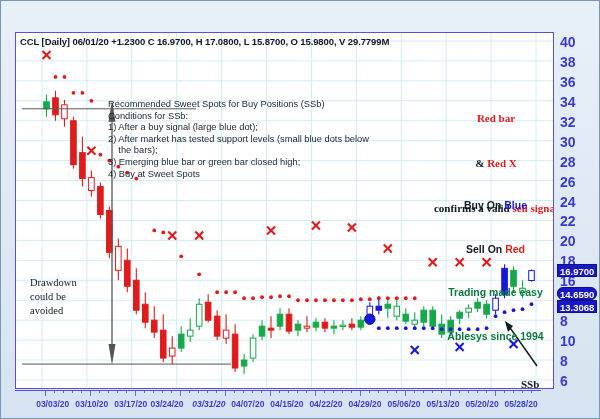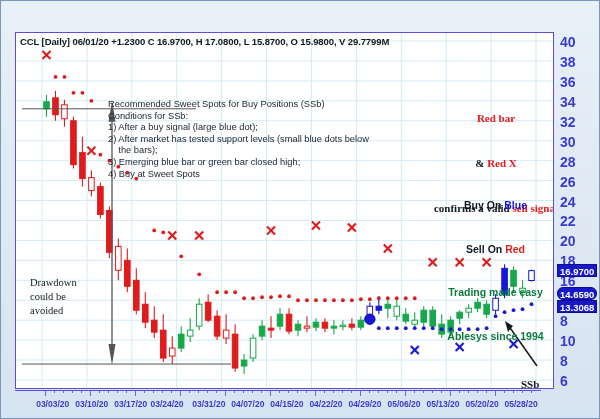--- a/index.html
+++ b/index.html
@@ -421,21 +421,21 @@
       <div class="ybadge" style="top: 231.623px; background: rgb(24, 24, 200);">16.9700</div>
       <div class="ybadge" style="top: 254.665px; background: rgb(24, 24, 200); border-radius: 6px;">14.6590</div>
       <div class="ybadge" style="top: 268.147px; background: rgb(24, 24, 200);">13.3068</div>
     </div>
 
   <div id="xaxis">
       <div class="xtick" style="left: 37.7097px;">03/03/20</div>
       <div class="xtick" style="left: 76.7419px;">03/10/20</div>
       <div class="xtick" style="left: 115.774px;">03/17/20</div>
       <div class="xtick" style="left: 152px;">03/24/20</div>
-      <div class="xtick" style="left: 193.839px;">03/31/20</div>
+      <div class="xtick" style="left: 193.839px; font-style: italic;">03/31/20</div>
       <div class="xtick" style="left: 232.871px;">04/07/20</div>
       <div class="xtick" style="left: 271.903px;">04/15/20</div>
       <div class="xtick" style="left: 310.935px;">04/22/20</div>
       <div class="xtick" style="left: 349.968px;">04/29/20</div>
       <div class="xtick" style="left: 389px;">05/06/20</div>
       <div class="xtick" style="left: 428.032px;">05/13/20</div>
       <div class="xtick" style="left: 467.065px;">05/20/20</div>
       <div class="xtick" style="left: 506.097px;">05/28/20</div>
       <div class="xmark" style="left: 30.4909px; height: 6px;"></div>
       <div class="xmark" style="left: 39.4727px; height: 3px;"></div>

